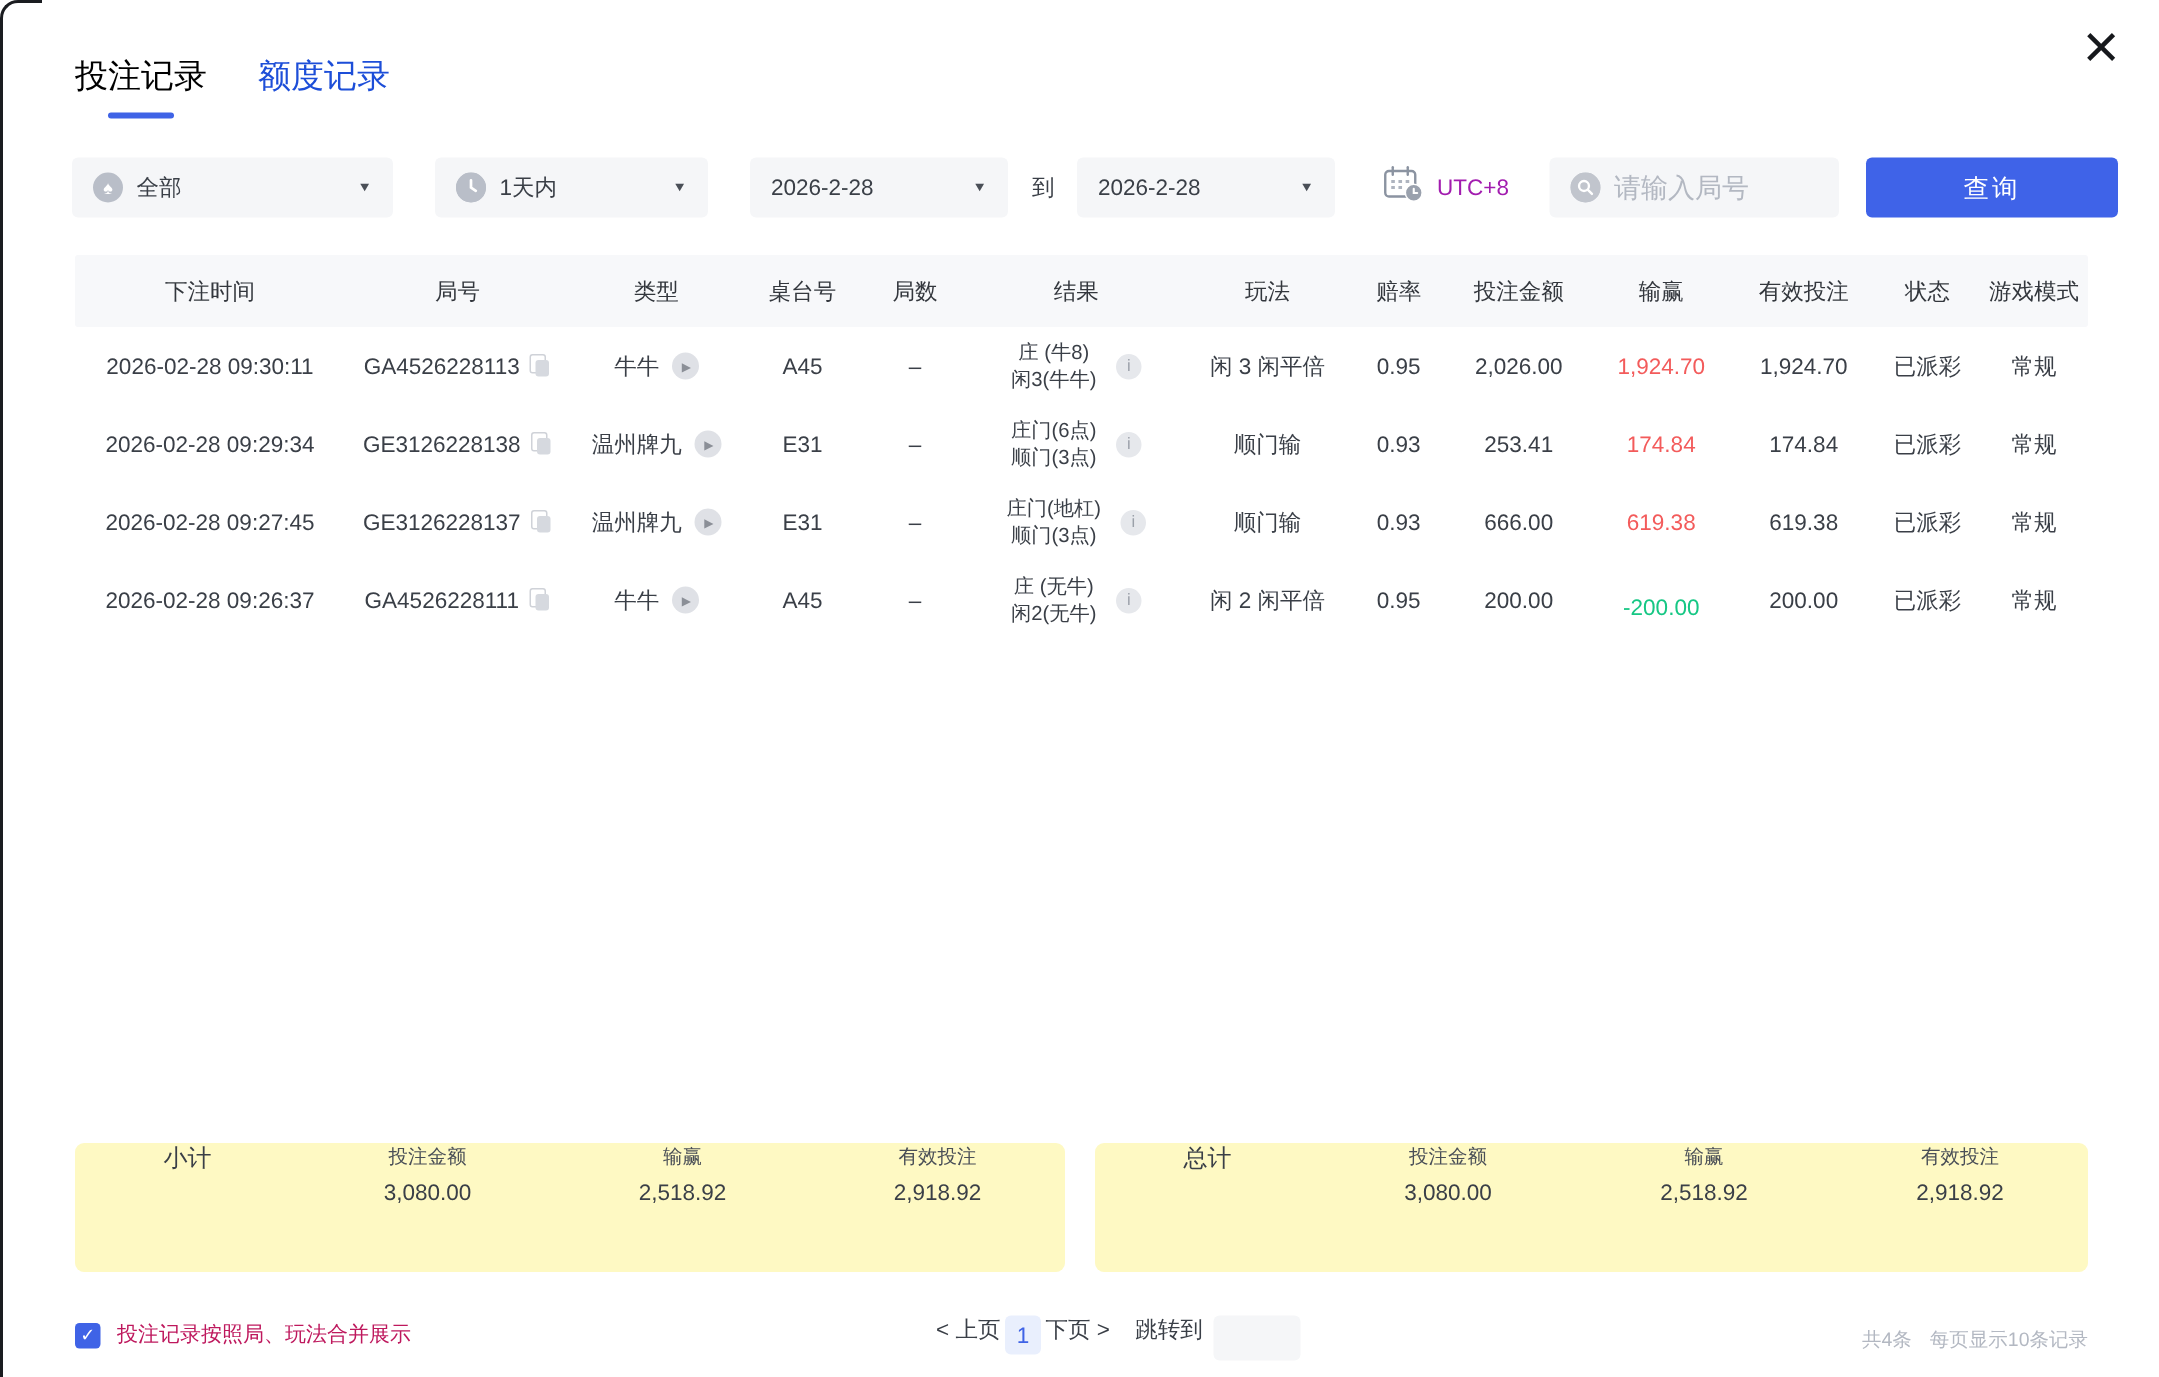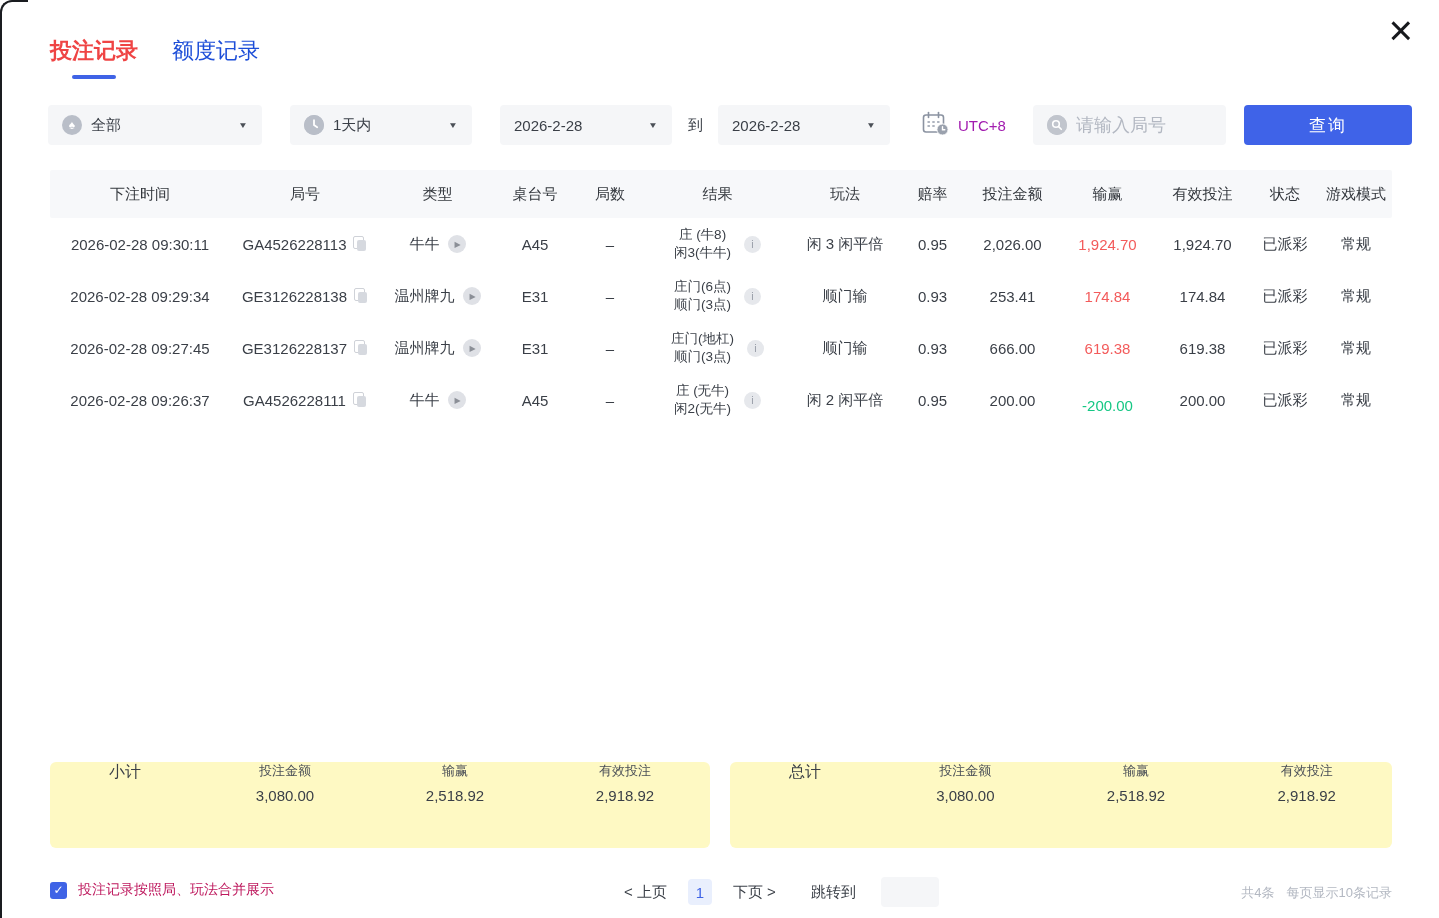--- a/index.html
+++ b/index.html
@@ -5,21 +5,21 @@
   * { margin:0; padding:0; box-sizing:border-box; }
   html,body { width:1439px; height:918px; background:#fff; }
   body { font-family:"Liberation Sans","DejaVu Sans",sans-serif; color:#3a3f47; position:relative; overflow:hidden; }
 
   .left-edge { position:absolute; left:0; top:12px; bottom:0; width:2px; background:#1a1c20; }
   .corner-edge { position:absolute; left:0; top:0; width:28px; height:28px; border-left:2px solid #1a1c20; border-top:2px solid #1a1c20; border-top-left-radius:12px; }
 
   
   .tabs { position:absolute; top:36px; left:50px; display:flex; gap:34px; }
   .tab { font-size:22px; color:#1d4ed8; cursor:pointer; text-align:center; }
-  .tab.active { color:#ef4444; font-weight:700; }
+  .tab.active { color:#000000; font-weight:400; }
   .tab .underline { width:44px; height:4px; border-radius:2px; background:#3f63e6; margin:9px auto 0; }
   .close-btn { position:absolute; top:10px; right:26px; font-size:42px; font-weight:400; color:#16181c; line-height:1; cursor:pointer; }
 
   
   .filters { position:absolute; top:105px; left:48px; height:40px; display:flex; align-items:center; }
   .box { height:40px; background:#f5f6f8; border-radius:4px; display:flex; align-items:center; padding:0 14px; font-size:15px; color:#3a3f47; cursor:pointer; }
   .caret { margin-left:auto; font-size:10px; color:#4a4f57; transform:scaleY(.85); }
   .icon-circle { width:20px; height:20px; border-radius:50%; background:#b9bec8; color:#fff; font-size:12px; display:flex; align-items:center; justify-content:center; flex:0 0 auto; }
   .dd-label { margin-left:9px; }
   #dd-game { width:214px; margin-right:28px; }
@@ -57,21 +57,21 @@
   #total-card { left:730px; width:662px; }
   .sum-label { width:150px; text-align:center; font-size:16px; color:#3a3f47; }
   .sum-col { flex:1; text-align:center; }
   .sum-col .lbl { font-size:13px; color:#4a4f57; }
   .sum-col .val { margin-top:7px; font-size:15px; color:#3a3f47; }
 
   
   .footer-left { position:absolute; left:50px; top:881px; display:flex; align-items:center; gap:11px; }
   .checkbox { width:17px; height:17px; background:#3f63e6; border-radius:3px; color:#fff; font-size:12px; display:flex; align-items:center; justify-content:center; cursor:pointer; }
   .merge-label { font-size:14px; color:#be185d; }
-  .pagination { position:absolute; left:624px; top:877px; display:flex; align-items:center; gap:21px; font-size:15px; color:#3a3f47; }
+  .pagination { position:absolute; left:624px; top:877px; display:flex; align-items:flex-start; gap:3px; font-size:15px; color:#3a3f47; }
   .page-link { cursor:pointer; }
   .page-current { min-width:24px; height:26px; padding:0 5px; background:#e9effd; color:#3f63e6; border-radius:4px; display:flex; align-items:center; justify-content:center; cursor:pointer; }
   .jump-label { margin-left:14px; }
   .jump-input { width:58px; height:30px; background:#f5f6f8; border:none; border-radius:4px; margin-left:4px; outline:none; text-align:center; font-size:14px; font-family:inherit; }
   .footer-right { position:absolute; right:47px; top:884px; font-size:13px; color:#b3b8c2; display:flex; gap:12px; }
 </style>
 </head>
 <body>
 
 <div class="left-edge"></div>

